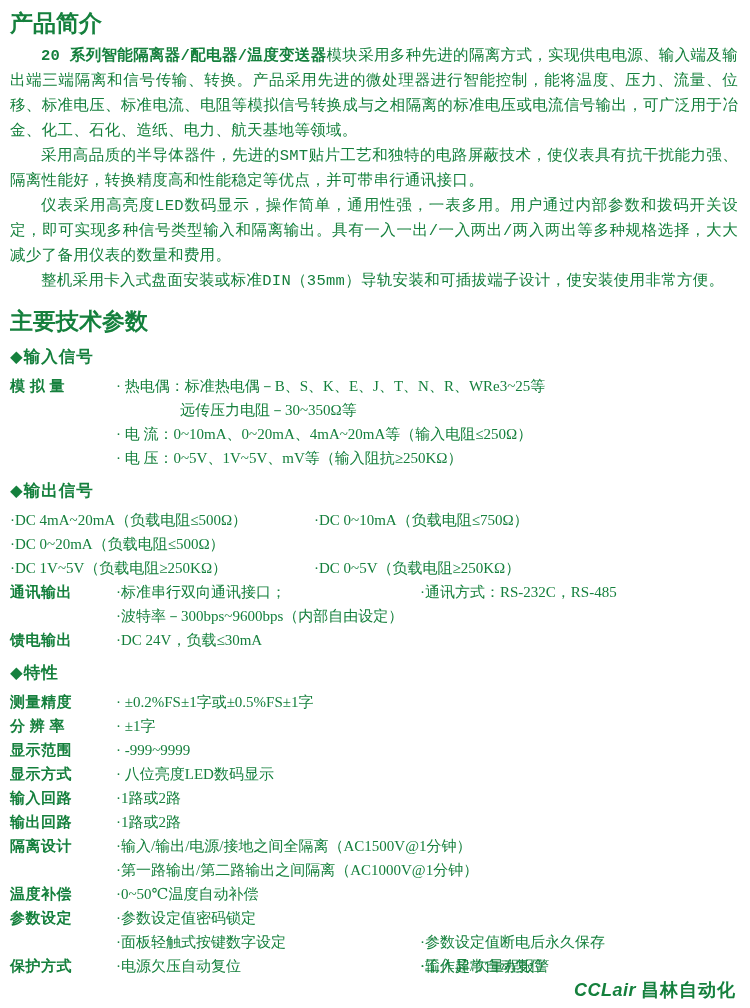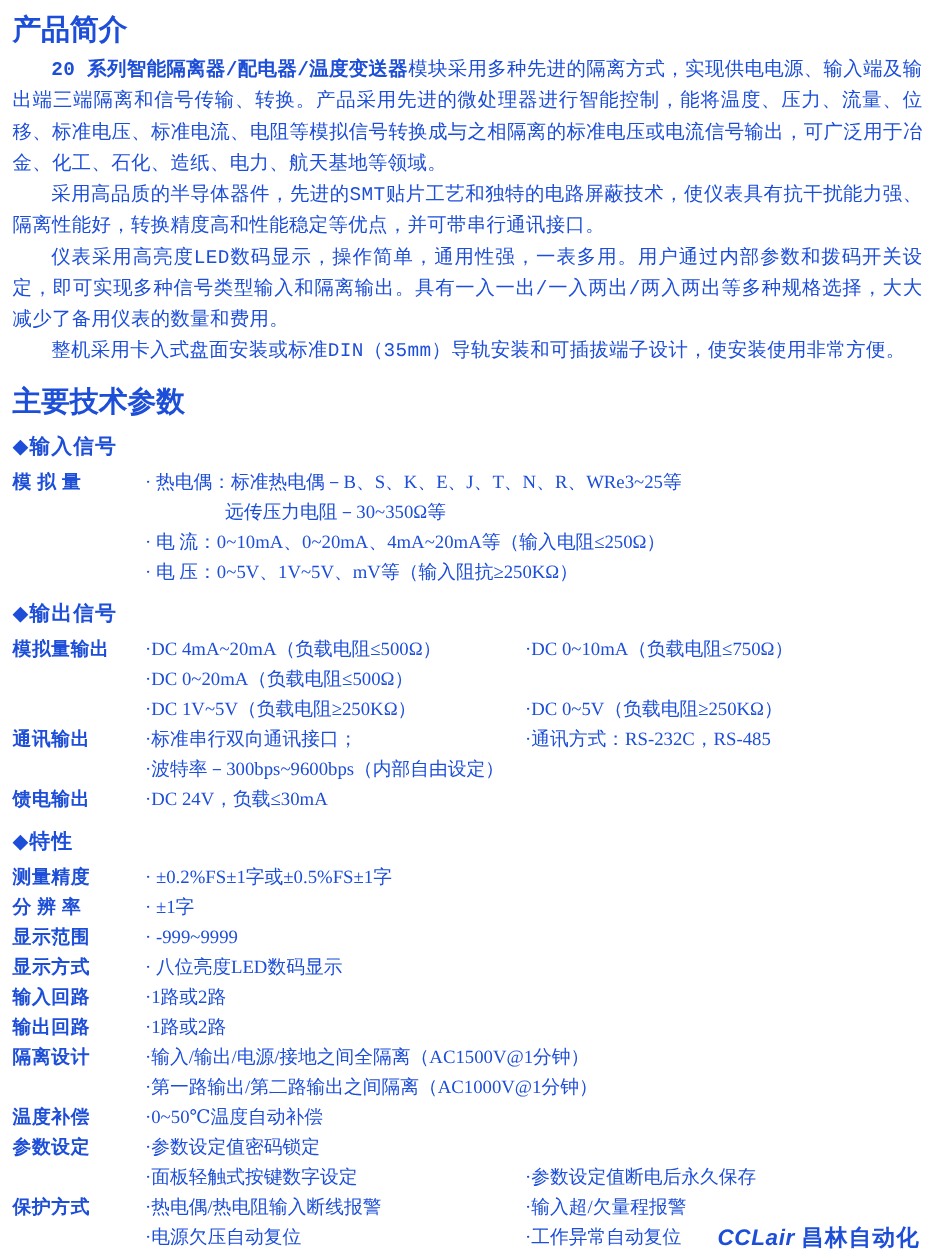--- a/index.html
+++ b/index.html
@@ -1,18 +1,18 @@
 <!DOCTYPE html>
 <html><head>
 <meta charset="utf-8">
 <style>
   html,body { margin:0; padding:0; background:#ffffff; }
   .page {
     width:750px; height:1008px; position:relative; overflow:hidden;
-    background:#ffffff; color:#1d4ed8; box-sizing:border-box;
+    background:#ffffff; color:#15803d; box-sizing:border-box;
     padding:6px 12px 0 10px;
     font-family:"Liberation Serif","DejaVu Serif",serif;
   }
   .doc-title {
     font-family:"Liberation Sans","DejaVu Sans",sans-serif;
     font-size:23px; font-weight:bold; line-height:30px;
     margin:2px 0 6px 0;
   }
   .doc-title.second { margin-top:12px; margin-bottom:8px; }
   .intro {
@@ -63,21 +63,20 @@
         <div class="spec-label">模 拟 量</div>
         <div class="spec-lines">
           <div class="spec-line"><span class="left">· 热电偶：标准热电偶－B、S、K、E、J、T、N、R、WRe3~25等</span></div>
           <div class="spec-line indent"><span class="left">远传压力电阻－30~350Ω等</span></div>
           <div class="spec-line"><span class="left">· 电  流：0~10mA、0~20mA、4mA~20mA等（输入电阻≤250Ω）</span></div>
           <div class="spec-line"><span class="left">· 电  压：0~5V、1V~5V、mV等（输入阻抗≥250KΩ）</span></div>
         </div>
       </div>
       <div class="sec-heading">◆输出信号</div>
       <div class="spec-row">
-        <div class="spec-label">模拟量输出</div>
         <div class="spec-lines">
           <div class="spec-line"><span class="left">·DC 4mA~20mA（负载电阻≤500Ω）</span><span class="right">·DC 0~10mA（负载电阻≤750Ω）</span></div>
           <div class="spec-line"><span class="left">·DC 0~20mA（负载电阻≤500Ω）</span></div>
           <div class="spec-line"><span class="left">·DC 1V~5V（负载电阻≥250KΩ）</span><span class="right">·DC 0~5V（负载电阻≥250KΩ）</span></div>
         </div>
       </div>
       <div class="spec-row">
         <div class="spec-label">通讯输出</div>
         <div class="spec-lines">
           <div class="spec-line"><span class="left">·标准串行双向通讯接口；</span><span class="right">·通讯方式：RS-232C，RS-485</span></div>
@@ -143,21 +142,21 @@
       <div class="spec-row">
         <div class="spec-label">参数设定</div>
         <div class="spec-lines">
           <div class="spec-line"><span class="left">·参数设定值密码锁定</span></div>
           <div class="spec-line"><span class="left">·面板轻触式按键数字设定</span><span class="right">·参数设定值断电后永久保存</span></div>
         </div>
       </div>
       <div class="spec-row">
         <div class="spec-label">保护方式</div>
         <div class="spec-lines">
-          <div class="spec-line"><span class="left">·热电偶/热电阻输入断线报警</span><span class="right">·输入超/欠量程报警</span></div>
+          <div class="spec-line"><span class="right">·输入超/欠量程报警</span></div>
           <div class="spec-line"><span class="left">·电源欠压自动复位</span><span class="right">·工作异常自动复位</span></div>
         </div>
       </div>
     </div>
 
   <div class="brand-logo">
     <span class="en">CCLair</span>
     <span class="cn">昌林自动化</span>
   </div>
 

